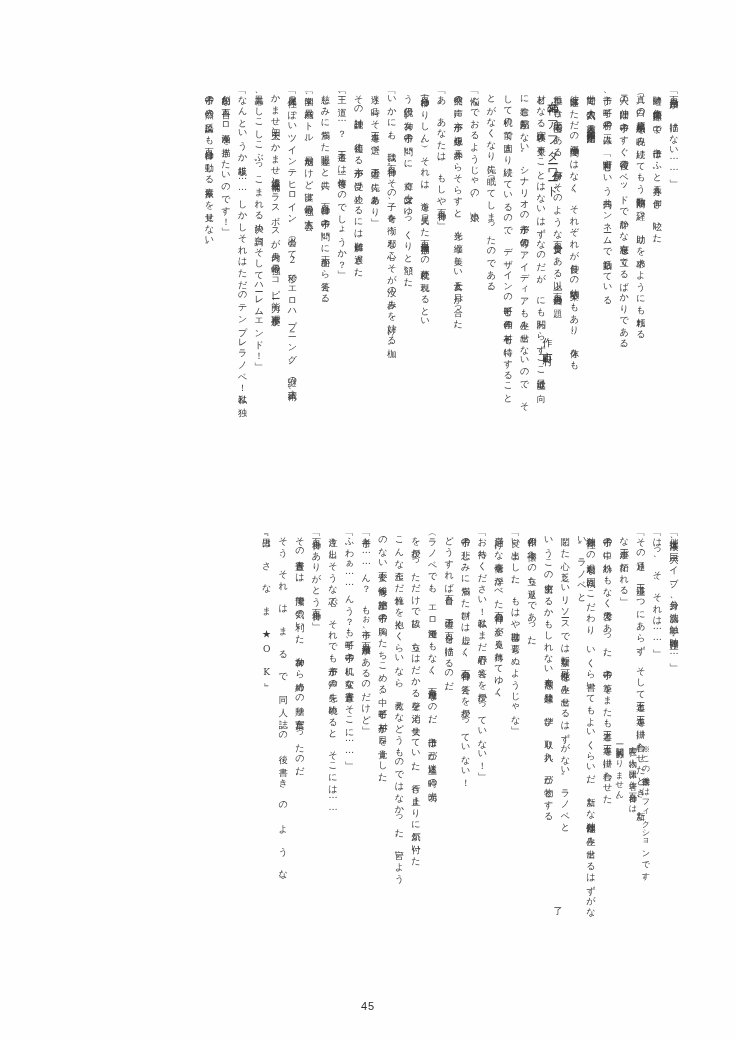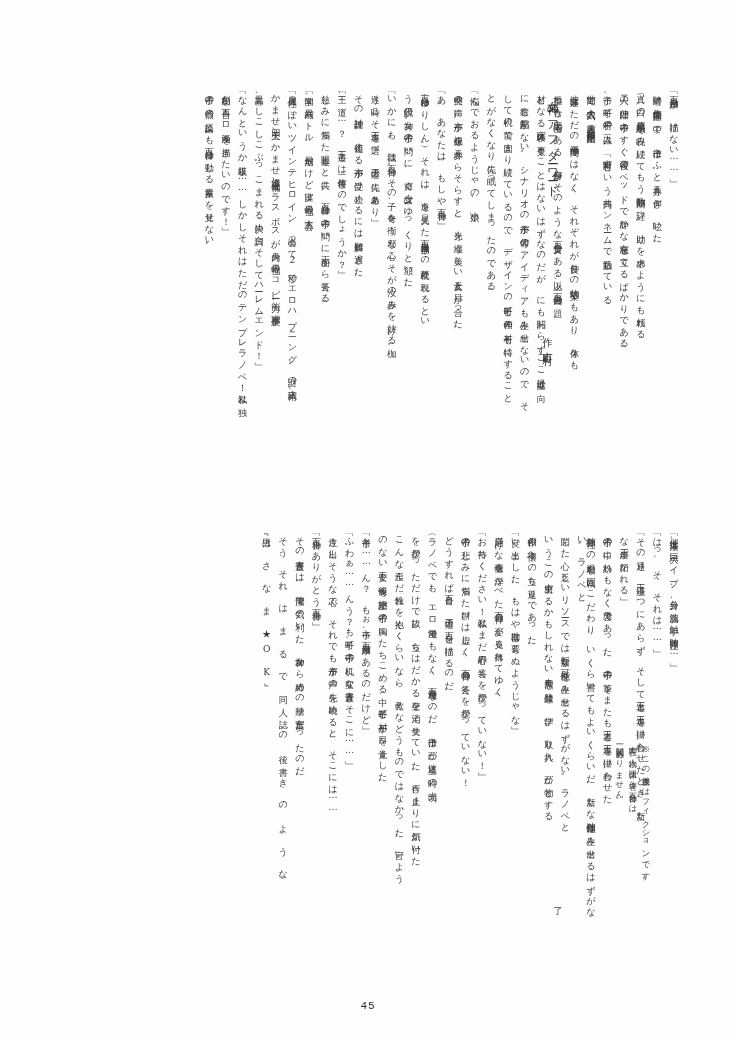--- a/index.html
+++ b/index.html
@@ -109,21 +109,21 @@
     height: 20px;
   }
 
   .page-number {
     position: absolute;
     bottom: 28px;
     left: 0;
     right: 0;
     text-align: center;
     font-size: 11px;
-    font-family: Liberation Mono, monospace;
+    font-family: Liberation Sans, sans-serif;
     color: #2b2b2b;
     letter-spacing: 1px;
   }
 </style>
 </head>
 <body>
 
 <div class="page">
 
   <div class="title-line">女神のアフターワード</div>

